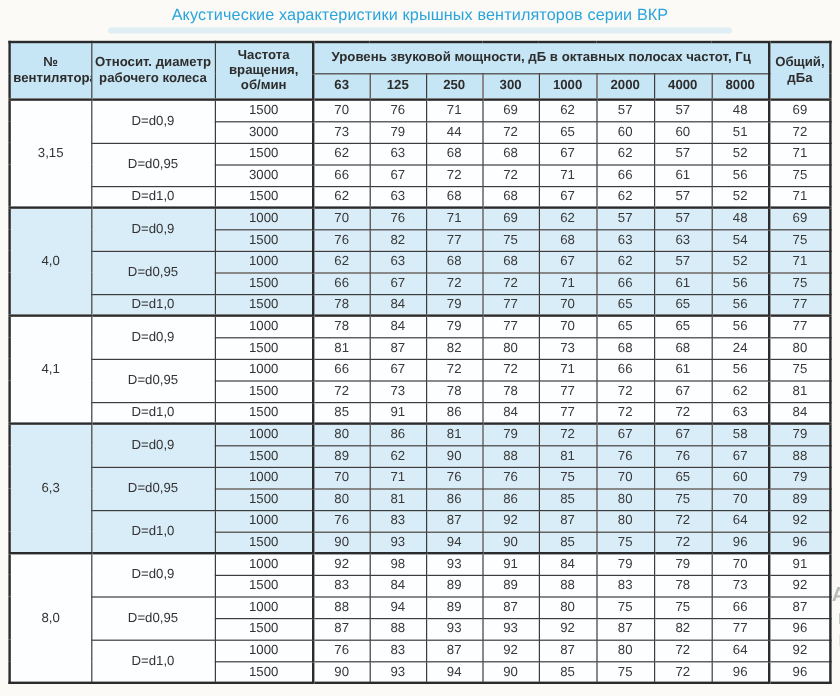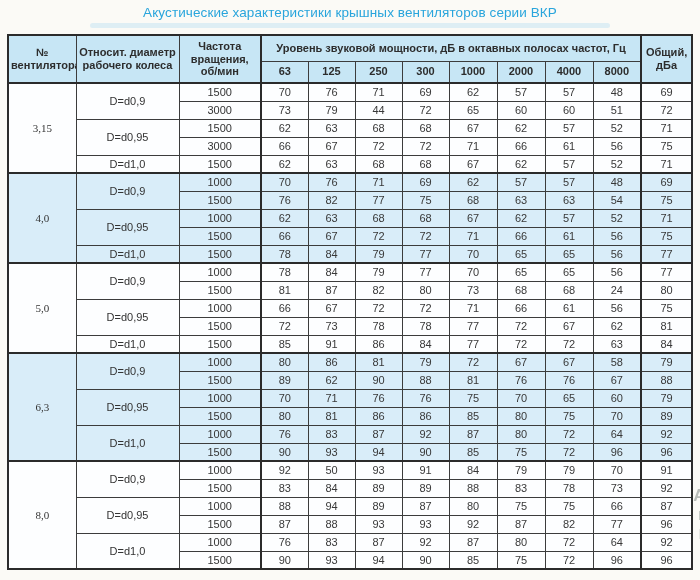--- a/index.html
+++ b/index.html
@@ -45,21 +45,21 @@
   }
   table.acoustic th {
     background: #c7e6f5;
     font-weight: bold;
     color: #2d2d2d;
     line-height: 1.18;
   }
   thead tr.h1 { height: 26px; }
   thead tr.h2 { height: 22px; }
   tbody tr { height: 18px; }
-  td.fan-cell { font-size: 11.5px; font-family: Liberation Serif, serif; }
+  td.fan-cell { font-size: 11.5px; }
   td.val { color: #383838; }
   tr.group-start td { border-top: 2px solid #2b2b2b; }
   .thickL { border-left: 2px solid #2b2b2b !important; }
   thead th { border-bottom-width: 1px; }
   tbody td { background: #fdfeff; }
   tbody tr.shade td { background: #d9edf9; }
   .watermark {
     position: absolute;
     right: -14px;
     color: #b9bdb9;
@@ -233,21 +233,21 @@
         <td class="val">84</td>
         <td class="val">79</td>
         <td class="val">77</td>
         <td class="val">70</td>
         <td class="val">65</td>
         <td class="val">65</td>
         <td class="val">56</td>
         <td class="val thickL">77</td>
       </tr>
       <tr class="group-start">
-        <td rowspan="5" class="fan-cell">5,0</td>
+        <td rowspan="5" class="fan-cell">4,1</td>
         <td rowspan="2">D=d0,9</td>
         <td>1000</td>
         <td class="val thickL">78</td>
         <td class="val">84</td>
         <td class="val">79</td>
         <td class="val">77</td>
         <td class="val">70</td>
         <td class="val">65</td>
         <td class="val">65</td>
         <td class="val">56</td>
@@ -377,21 +377,21 @@
         <td class="val">75</td>
         <td class="val">72</td>
         <td class="val">96</td>
         <td class="val thickL">96</td>
       </tr>
       <tr class="group-start">
         <td rowspan="6" class="fan-cell">8,0</td>
         <td rowspan="2">D=d0,9</td>
         <td>1000</td>
         <td class="val thickL">92</td>
-        <td class="val">50</td>
+        <td class="val">98</td>
         <td class="val">93</td>
         <td class="val">91</td>
         <td class="val">84</td>
         <td class="val">79</td>
         <td class="val">79</td>
         <td class="val">70</td>
         <td class="val thickL">91</td>
       </tr>
       <tr>
         <td>1500</td>

